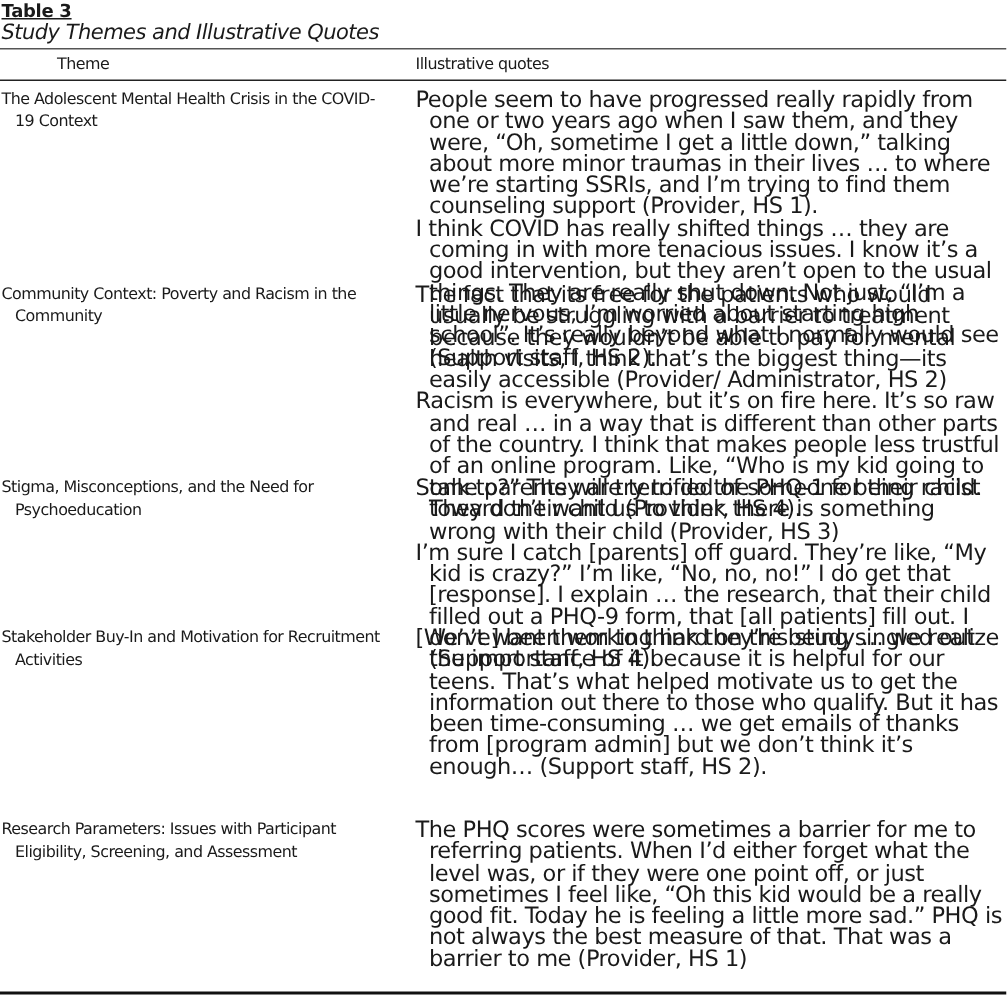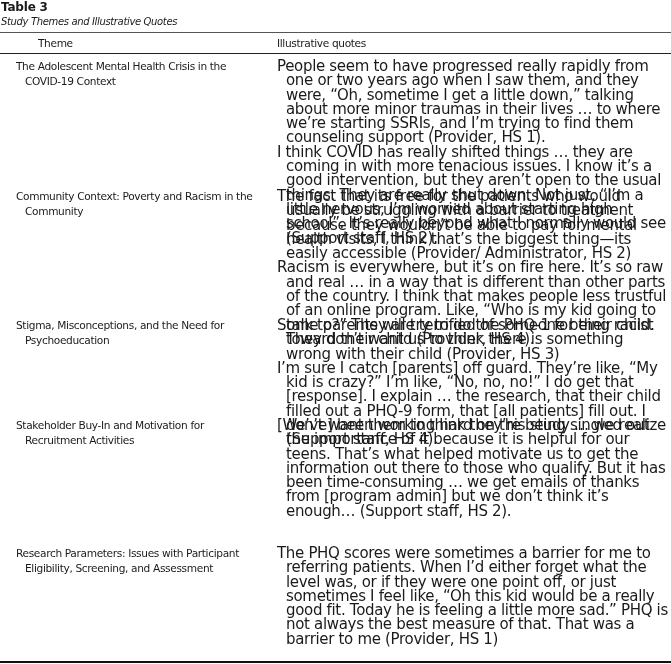--- a/index.html
+++ b/index.html
@@ -16,26 +16,27 @@
       color: #1a1a1a;
     }
     .table-label {
       position: absolute;
       left: 1px;
       top: 0px;
       font-size: 12px;
       font-weight: bold;
       letter-spacing: -0.2px;
       line-height: 15px;
+      text-decoration: underline;
     }
     .table-caption {
       position: absolute;
       left: 1px;
       top: 15px;
-      font-size: 10px;
+      font-size: 14px;
       font-style: italic;
       letter-spacing: -0.35px;
       line-height: 14px;
     }
     .rule-top {
       position: absolute;
       left: 0;
       top: 32px;
       width: 671px;
       height: 1px;
@@ -73,21 +74,21 @@
       width: 671px;
     }
     .theme-cell {
       position: absolute;
       left: 1px;
       top: 0;
       width: 260px;
       font-size: 10.6px;
       letter-spacing: -0.35px;
       line-height: 14.5px;
-      padding-left: 24px;
+      padding-left: 9px;
       text-indent: -9px;
       box-sizing: border-box;
     }
     .quotes-cell {
       position: absolute;
       left: 277px;
       top: 0;
       width: 394px;
     }
     .quote {

